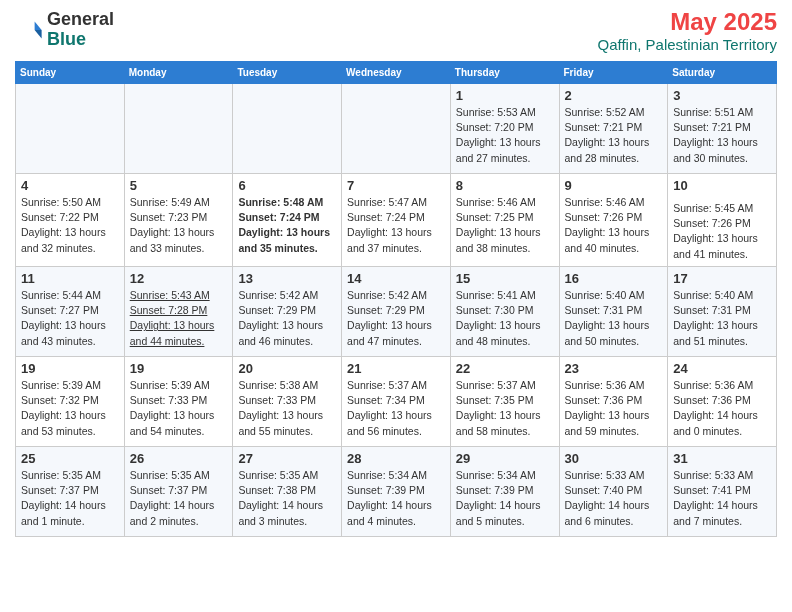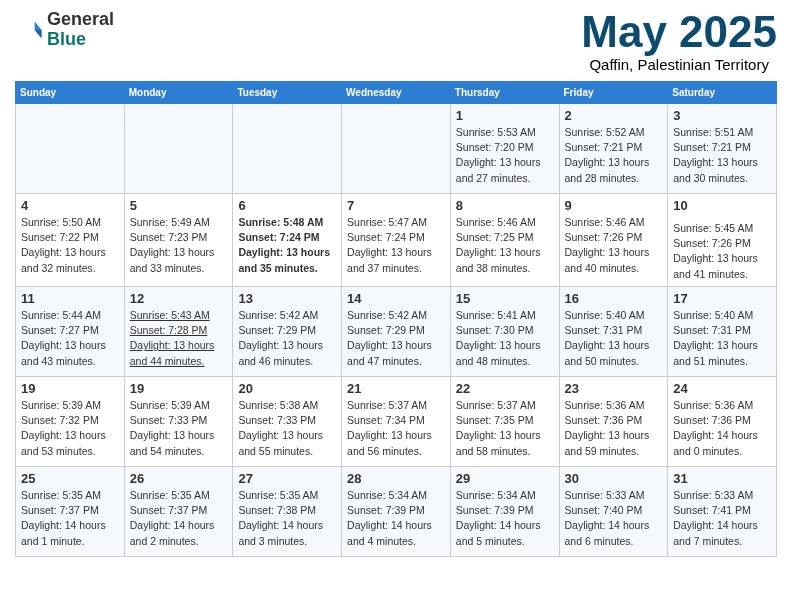--- a/index.html
+++ b/index.html
@@ -37,29 +37,29 @@
       color: #0f766e;
     }
     .logo-icon {
       width: 28px;
       height: 28px;
     }
     .title-block {
       text-align: right;
     }
     .month-title {
-      font-size: 44px;
-      font-weight: bold;
-      color: #0c4a6e;
+      font-size: 24px;
+      font-weight: bold;
+      color: #ef4444;
       line-height: 1;
       text-align: right;
     }
     .location {
       font-size: 15px;
-      color: #000000;
+      color: #0f766e;
       margin-top: 2px;
       text-align: center;
     }
     table {
       width: 100%;
       border-collapse: collapse;
       table-layout: fixed;
     }
     thead th {
       background-color: #2d7dd2;

